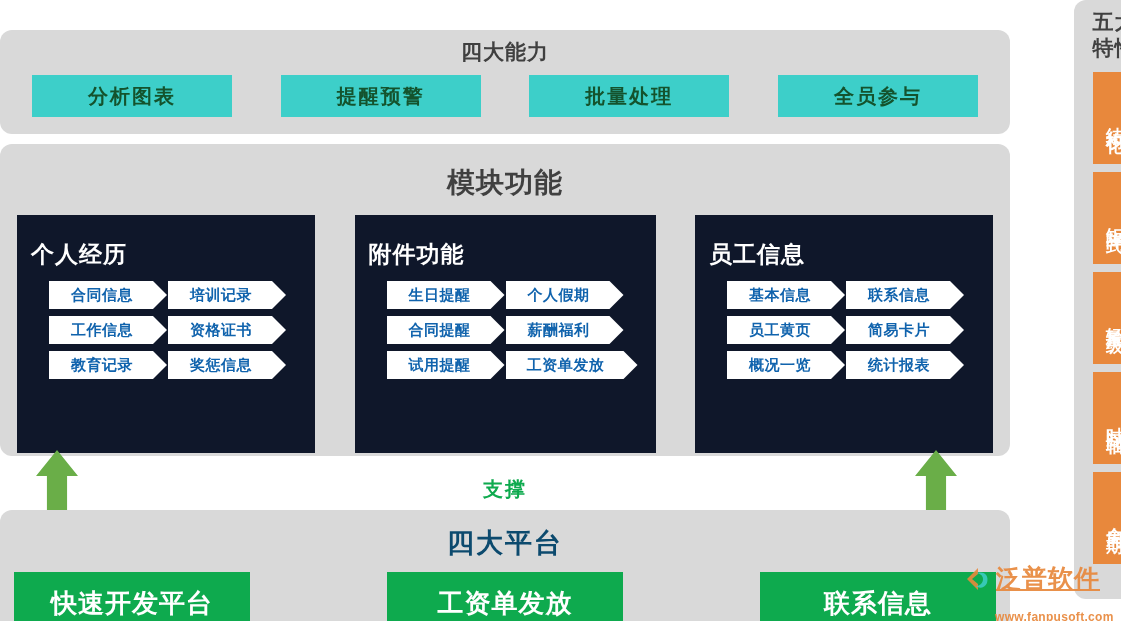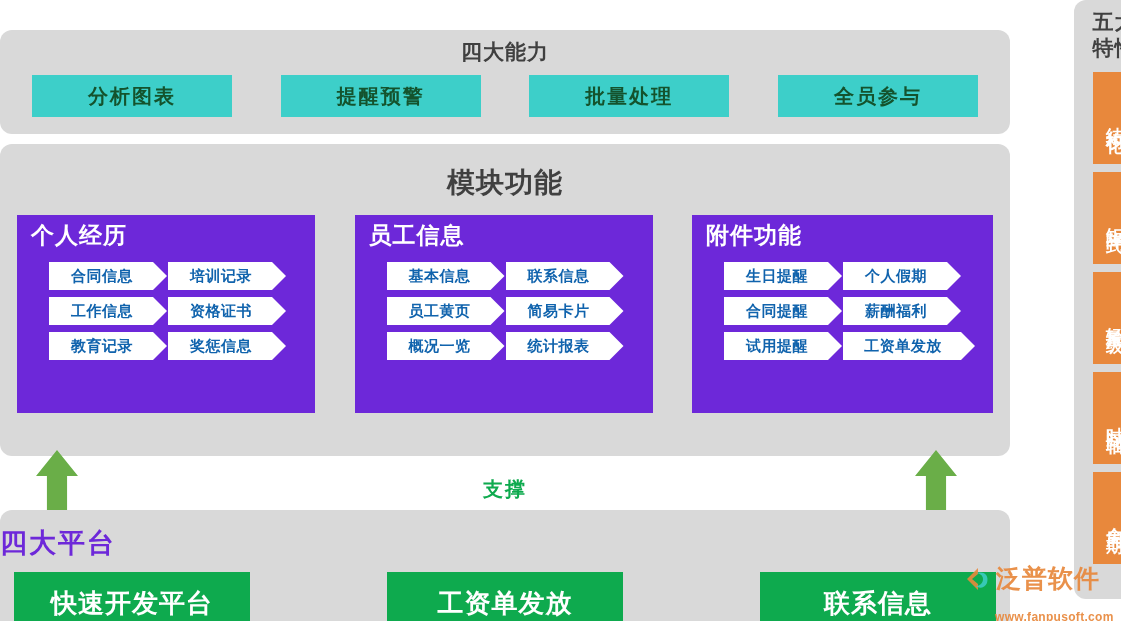--- a/index.html
+++ b/index.html
@@ -89,24 +89,24 @@
   }
 
   .module-row {
     display: flex;
     justify-content: space-between;
     padding: 13px 17px 0 17px;
   }
 
   .module-card {
     width: 298px;
-    height: 198px;
-    background: #6d28d9;
+    height: 238px;
+    background: #0f172a;
     position: relative;
-    padding: 5px 0 0 14px;
+    padding: 24px 0 0 14px;
   }
 
   .module-card.wide { width: 301px; }
 
   .module-card-title {
     color: #ffffff;
     font-size: 23px;
     font-weight: bold;
     letter-spacing: 1px;
     margin-bottom: 11px;
@@ -176,22 +176,22 @@
   
   #platforms-panel {
     left: 0;
     top: 480px;
     width: 1010px;
     height: 141px;
     border-radius: 12px 12px 0 0;
   }
 
   #platforms-title {
-    text-align: left;
-    color: #6d28d9;
+    text-align: center;
+    color: #0c4a6e;
     font-size: 27px;
     font-weight: bold;
     letter-spacing: 2px;
     padding-top: 15px;
   }
 
   .plat-row {
     display: flex;
     justify-content: space-between;
     padding: 11px 14px 0 14px;
@@ -281,20 +281,21 @@
     position: relative;
     flex: 0 0 auto;
   }
 
   #wm-text {
     color: #e8883c;
     font-size: 25px;
     font-weight: bold;
     letter-spacing: 1px;
     opacity: 0.92;
+    text-decoration: underline;
   }
 
   #wm-url {
     color: #e8883c;
     font-size: 12px;
     font-weight: bold;
     letter-spacing: 0.3px;
     margin-left: 32px;
     margin-top: 15px;
     opacity: 0.92;
@@ -332,52 +333,52 @@
               <div class="chev">工作信息</div>
               <div class="chev">资格证书</div>
             </div>
             <div class="tag-line">
               <div class="chev">教育记录</div>
               <div class="chev">奖惩信息</div>
             </div>
           </div>
         </div>
 
+        <div class="module-card wide">
+          <div class="module-card-title">附件功能</div>
+          <div class="tag-grid">
+            <div class="tag-line">
+              <div class="chev">生日提醒</div>
+              <div class="chev">个人假期</div>
+            </div>
+            <div class="tag-line">
+              <div class="chev">合同提醒</div>
+              <div class="chev">薪酬福利</div>
+            </div>
+            <div class="tag-line">
+              <div class="chev">试用提醒</div>
+              <div class="chev w5">工资单发放</div>
+            </div>
+          </div>
+        </div>
+
         <div class="module-card">
           <div class="module-card-title">员工信息</div>
           <div class="tag-grid">
             <div class="tag-line">
               <div class="chev">基本信息</div>
               <div class="chev">联系信息</div>
             </div>
             <div class="tag-line">
               <div class="chev">员工黄页</div>
               <div class="chev">简易卡片</div>
             </div>
             <div class="tag-line">
               <div class="chev">概况一览</div>
               <div class="chev">统计报表</div>
-            </div>
-          </div>
-        </div>
-
-        <div class="module-card wide">
-          <div class="module-card-title">附件功能</div>
-          <div class="tag-grid">
-            <div class="tag-line">
-              <div class="chev">生日提醒</div>
-              <div class="chev">个人假期</div>
-            </div>
-            <div class="tag-line">
-              <div class="chev">合同提醒</div>
-              <div class="chev">薪酬福利</div>
-            </div>
-            <div class="tag-line">
-              <div class="chev">试用提醒</div>
-              <div class="chev w5">工资单发放</div>
             </div>
           </div>
         </div>
 
       </div>
     </div>
 
     <div id="support-area">
       <div class="up-arrow" id="arrow-left"></div>
       <div class="up-arrow" id="arrow-right"></div>

